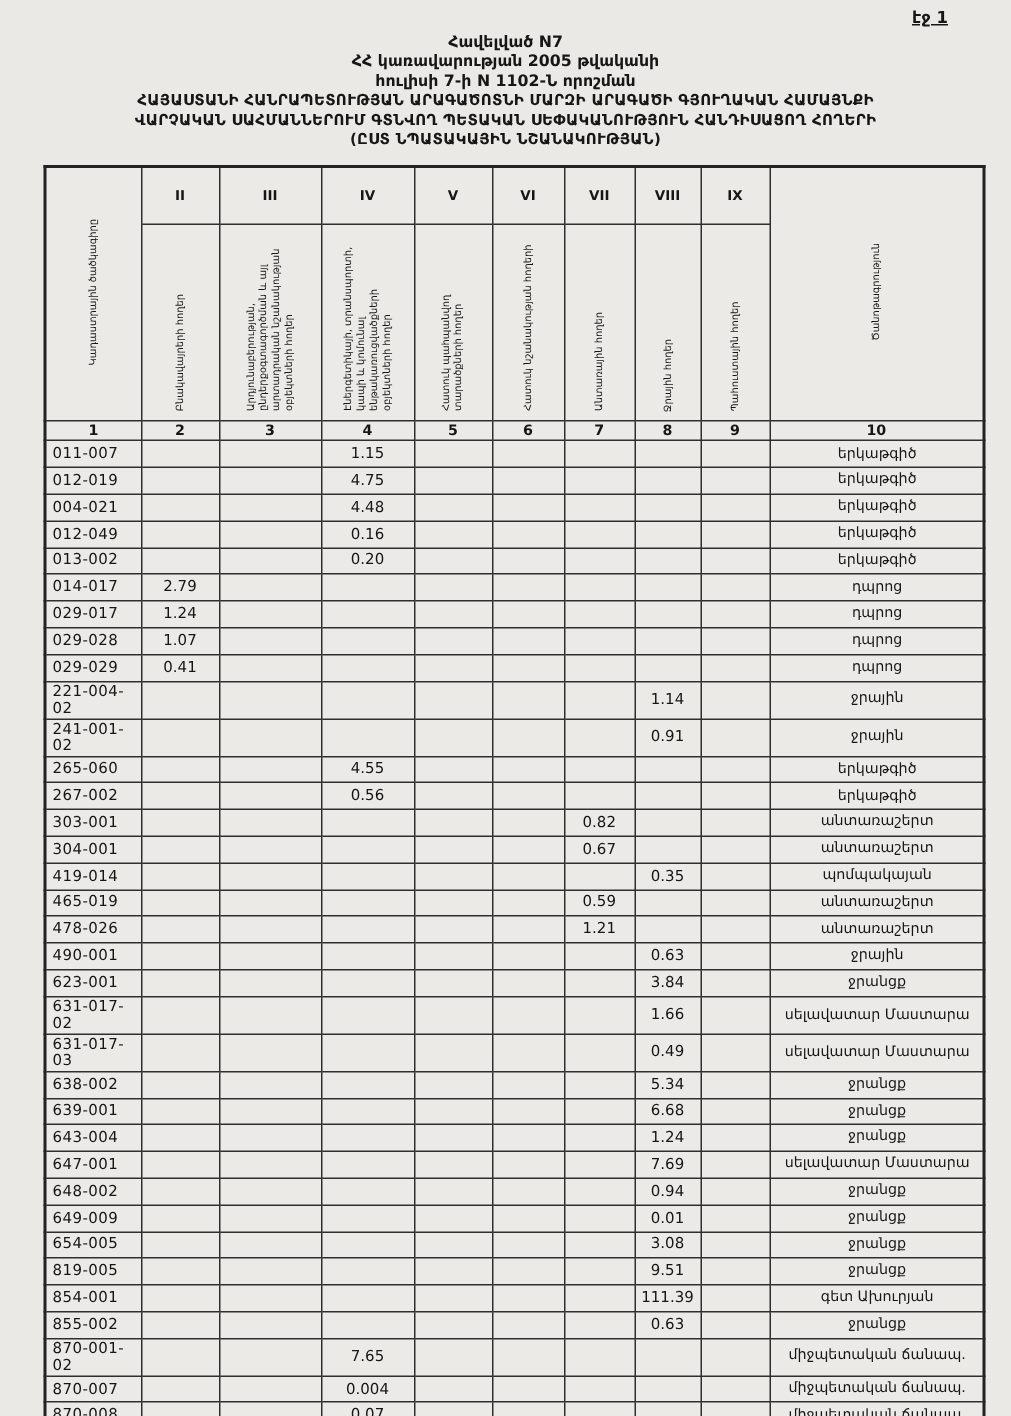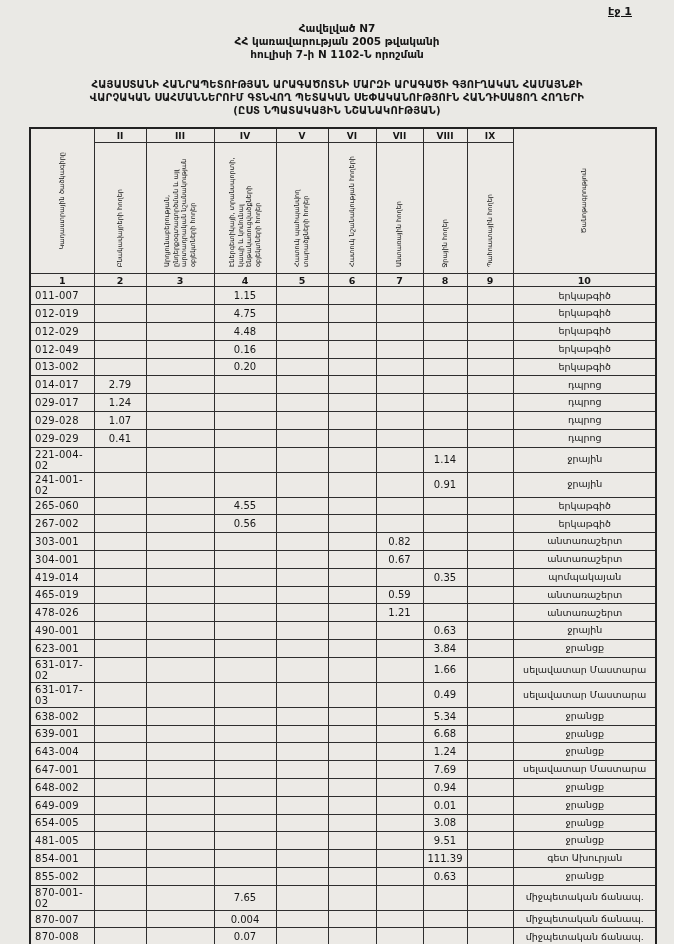--- a/index.html
+++ b/index.html
@@ -13,40 +13,40 @@
   }
   .sheet { position:absolute; inset:0; padding:6px 0 0 0; }
 
   .page-label { position:absolute; top:5px; right:42px; font-size:11px; font-weight:700;text-decoration:underline; }
 
   .head-block { text-align:center; line-height:1.25; margin-top:16px; }
   .head-line { font-size:10.5px; font-weight:700; }
 
   .list-heading { text-align:center; font-size:12.5px; font-weight:700; letter-spacing:5px; margin-top:10px; }
 
-  .title-block { text-align:center; margin-top:17px; line-height:1.3; }
+  .title-block { text-align:center; margin-top:0; line-height:1.3; }
   .title-line { font-size:10px; font-weight:700; letter-spacing:0.2px; }
 
   table.land {
     border-collapse:collapse;
     table-layout:fixed;
     width:626px;
     margin:10px 0 0 29px;
     background:#eceae6;
   }
   table.land th, table.land td {
     border:1px solid #2e2e2e;
     padding:1px 3px;
     font-weight:400;
     vertical-align:middle;
     overflow:hidden;
   }
   table.land { border:2px solid #222; }
 
-  tr.roman-row th { height:13px; font-size:9px; font-weight:700; text-align:center; padding:0 2px; }
+  tr.roman-row th { height:13px; font-size:9px; font-weight:700; text-align:center; padding:12px 2px; }
   tr.vert-row th { height:126px; vertical-align:bottom; text-align:center; padding:2px 1px; }
   th.tall { vertical-align:middle; }
 
   .vhead {
     display:inline-block;
     writing-mode:vertical-rl;
     transform:rotate(180deg);
     font-size:6.6px;
     font-weight:400;
     line-height:1.3;
@@ -154,21 +154,21 @@
           <td class="val"></td>
           <td class="val">4.75</td>
           <td class="val"></td>
           <td class="val"></td>
           <td class="val"></td>
           <td class="val"></td>
           <td class="val"></td>
           <td class="note">երկաթգիծ</td>
         </tr>
         <tr>
-          <td class="code">012-029</td>
+          <td class="code">004-021</td>
           <td class="val"></td>
           <td class="val"></td>
           <td class="val">4.48</td>
           <td class="val"></td>
           <td class="val"></td>
           <td class="val"></td>
           <td class="val"></td>
           <td class="val"></td>
           <td class="note">երկաթգիծ</td>
         </tr>
@@ -478,21 +478,21 @@
           <td class="val"></td>
           <td class="val"></td>
           <td class="val"></td>
           <td class="val"></td>
           <td class="val"></td>
           <td class="val">3.08</td>
           <td class="val"></td>
           <td class="note">ջրանցք</td>
         </tr>
         <tr>
-          <td class="code">481-005</td>
+          <td class="code">819-005</td>
           <td class="val"></td>
           <td class="val"></td>
           <td class="val"></td>
           <td class="val"></td>
           <td class="val"></td>
           <td class="val"></td>
           <td class="val">9.51</td>
           <td class="val"></td>
           <td class="note">ջրանցք</td>
         </tr>

